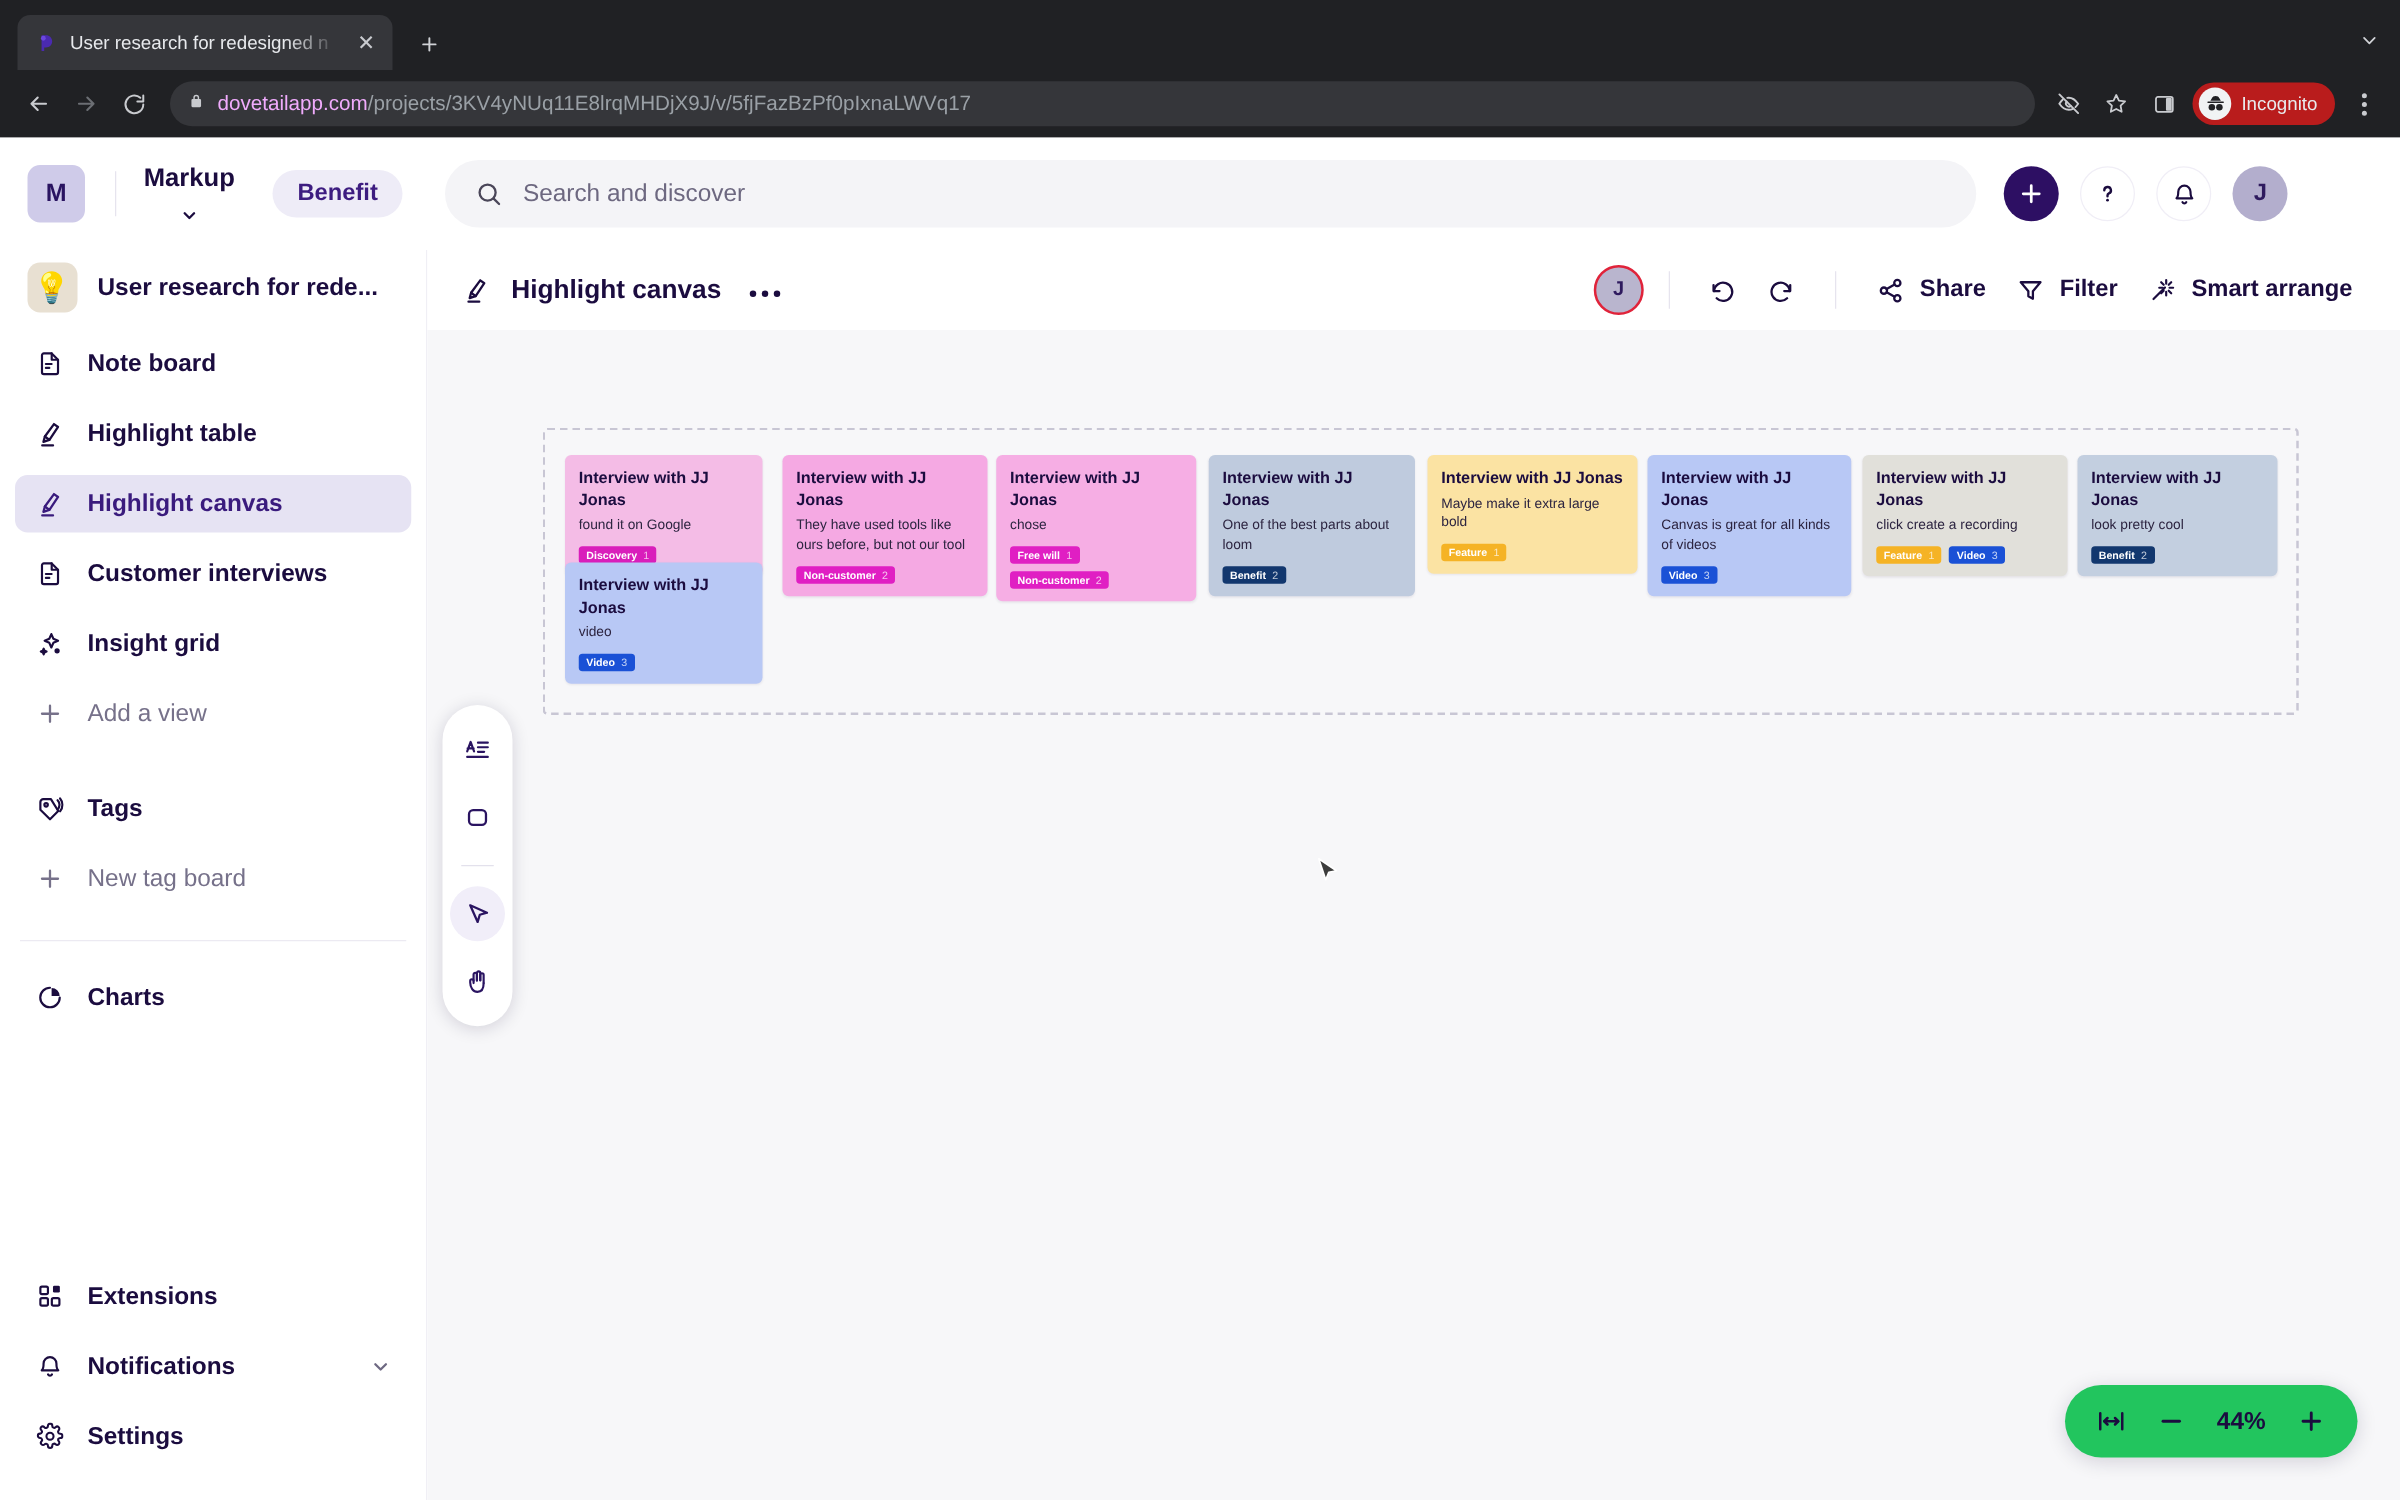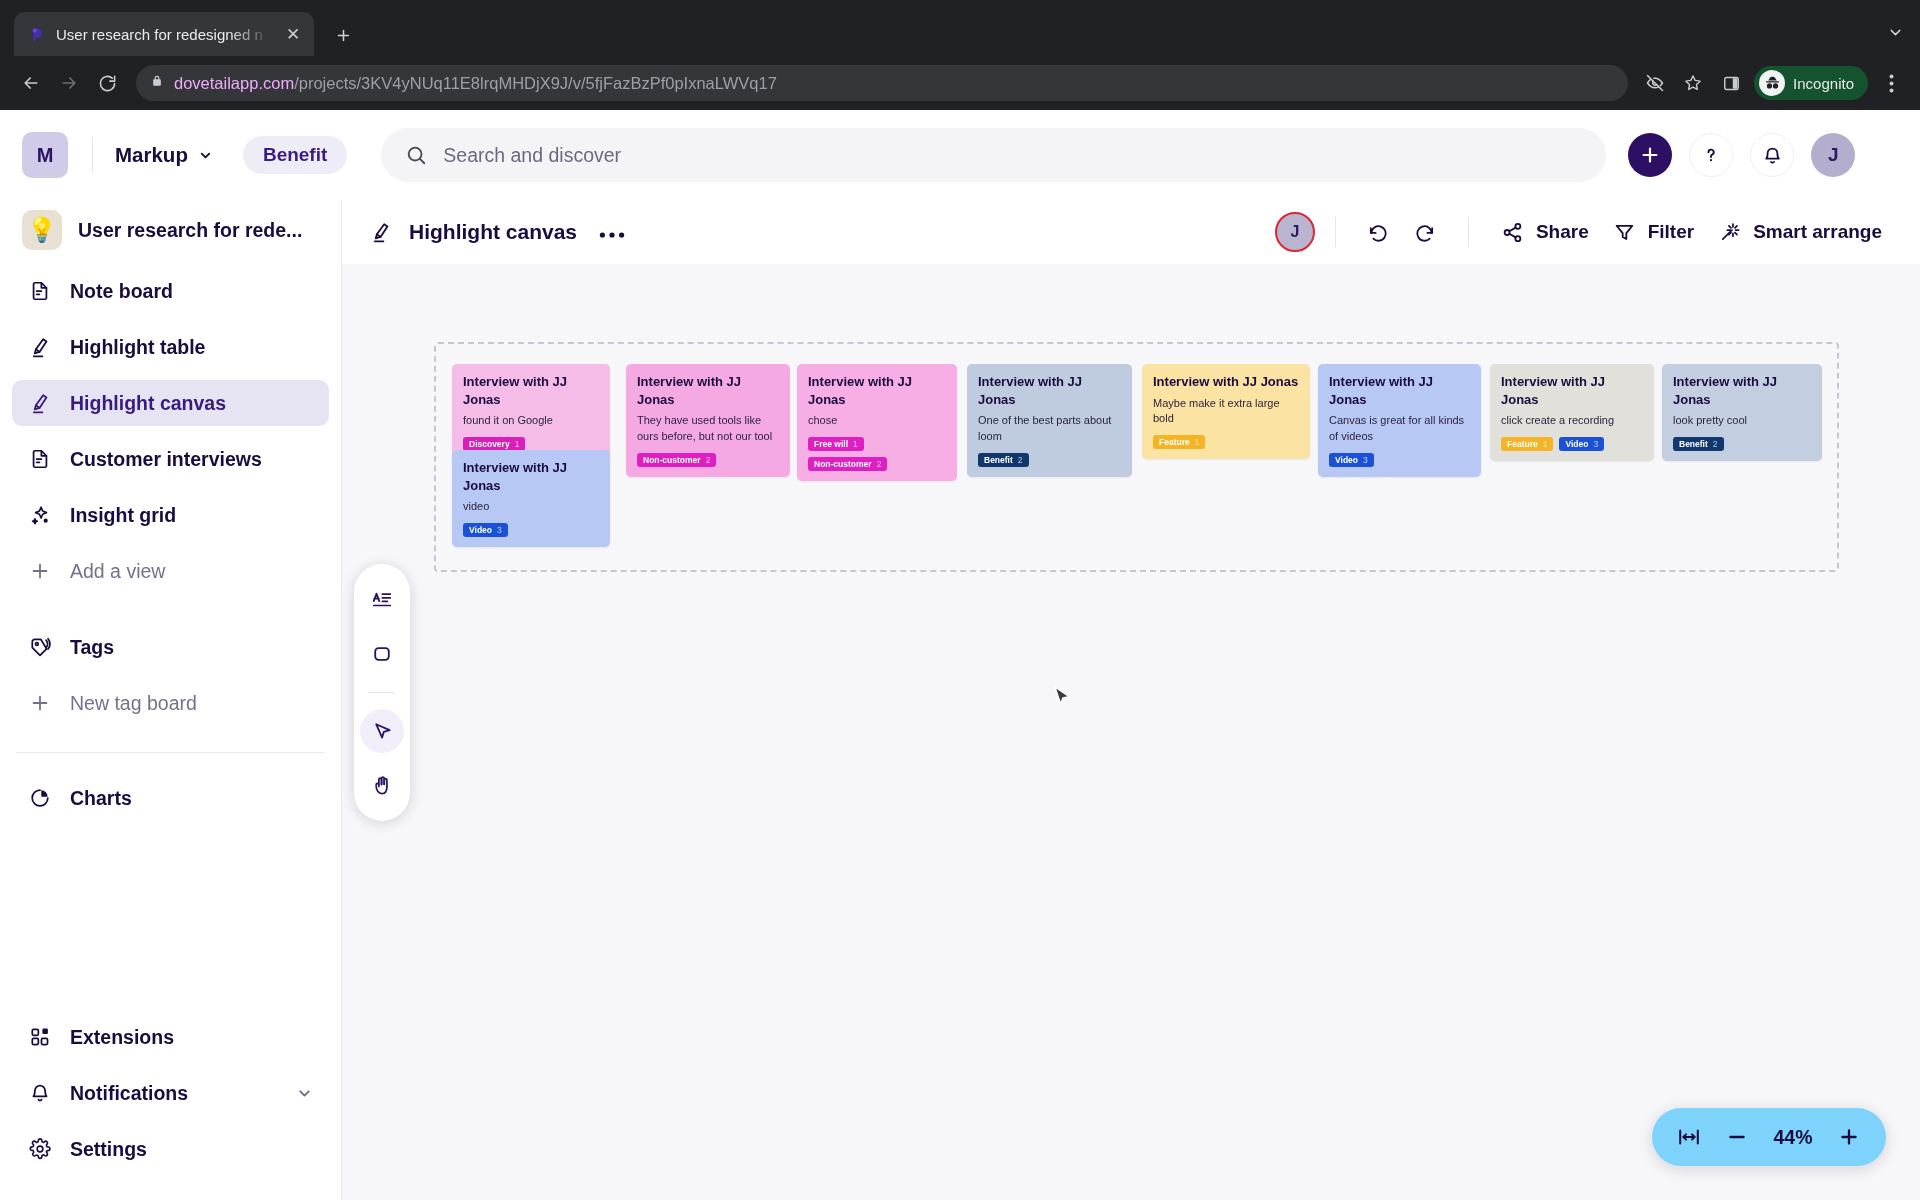--- a/index.html
+++ b/index.html
@@ -36,40 +36,40 @@
   .urlbox {
     flex: 1; height: 36px; background: #35363a; border-radius: 18px; display: flex; align-items: center;
     padding: 0 14px; gap: 10px; margin: 0 8px; min-width: 0;
   }
   .url-text { font-size: 16.5px; color: #9aa0a6; white-space: nowrap; overflow: hidden; }
   .url-text b { color: #f0abfc; font-weight: 400; }
   .omni-icons { display: flex; align-items: center; gap: 8px; }
   .omni-ic { width: 30px; height: 30px; display: flex; align-items: center; justify-content: center;
              color: #c9cbcf; cursor: pointer; }
   .incognito-pill {
-    height: 34px; background: #14532d; border-radius: 18px; display: flex; align-items: center;
+    height: 34px; background: #b91c1c; border-radius: 18px; display: flex; align-items: center;
     gap: 8px; padding: 0 14px 0 5px; margin-left: 4px; cursor: pointer;
   }
   .incognito-av { width: 26px; height: 26px; border-radius: 50%; background: #f1f3f4;
                   display: flex; align-items: center; justify-content: center; }
   .incognito-pill span { color: #e8eaed; font-size: 15px; }
   .kebab { width: 30px; height: 34px; display: flex; align-items: center; justify-content: center;
            color: #c9cbcf; cursor: pointer; margin-left: 4px; }
 
   
   .appheader {
     height: 90px; background: #fff; display: flex; align-items: center;
     padding: 0 26px 0 22px; gap: 0; position: relative;
   }
   .org-badge {
     width: 46px; height: 46px; border-radius: 10px; background: #cfcbe9; color: #2a1461;
     font-size: 20px; font-weight: 700; display: flex; align-items: center; justify-content: center; cursor: pointer;
   }
   .hdr-div { width: 1px; height: 36px; background: #e6e4ee; margin: 0 22px 0 24px; }
-  .workspace { display: flex; align-items: center; gap: 10px; cursor: pointer; }
+  .workspace { display: flex; align-items: center; gap: 10px; cursor: pointer; flex-direction: column; }
   .workspace-name { font-size: 20.5px; font-weight: 700; color: #1b0c3f; }
   .projects-pill {
     margin-left: 30px; height: 38px; padding: 0 20px; border-radius: 19px; background: #eeecf7;
     display: flex; align-items: center; color: #3d1c80; font-size: 19px; font-weight: 700; cursor: pointer;
   }
   .searchbar {
     margin-left: 34px; flex: 1; max-width: 1225px; height: 54px; background: #f4f4f7; border-radius: 27px;
     display: flex; align-items: center; gap: 16px; padding: 0 24px; cursor: text;
   }
   .searchbar input {
@@ -165,21 +165,21 @@
   .card-body { font-size: 11px; color: #2c2440; line-height: 1.45; margin-bottom: 8px; }
   .tags { display: flex; gap: 6px; flex-wrap: wrap; }
   .tag {
     display: inline-flex; align-items: center; gap: 5px; border-radius: 3px;
     padding: 2px 6px; font-size: 8.5px; font-weight: 700; color: #fff; white-space: nowrap;
   }
   .tag .cnt { opacity: .72; font-weight: 400; }
 
   
   .zoomctl {
-    position: absolute; right: 34px; bottom: 34px; height: 58px; background: #7dd3fc;
+    position: absolute; right: 34px; bottom: 34px; height: 58px; background: #22c55e;
     border-radius: 29px; box-shadow: 0 3px 16px rgba(20,10,50,.16);
     display: flex; align-items: center; gap: 6px; padding: 0 16px; z-index: 6;
   }
   .zbtn { width: 42px; height: 42px; border-radius: 50%; display: flex; align-items: center;
           justify-content: center; cursor: pointer; color: #1b0c3f; }
   .zval { font-size: 19.5px; font-weight: 700; color: #1b0c3f; min-width: 58px; text-align: center; cursor: pointer; }
 
   
   .mousecur { position: absolute; left: 712px; top: 422px; z-index: 20; pointer-events: none; }
 </style>

